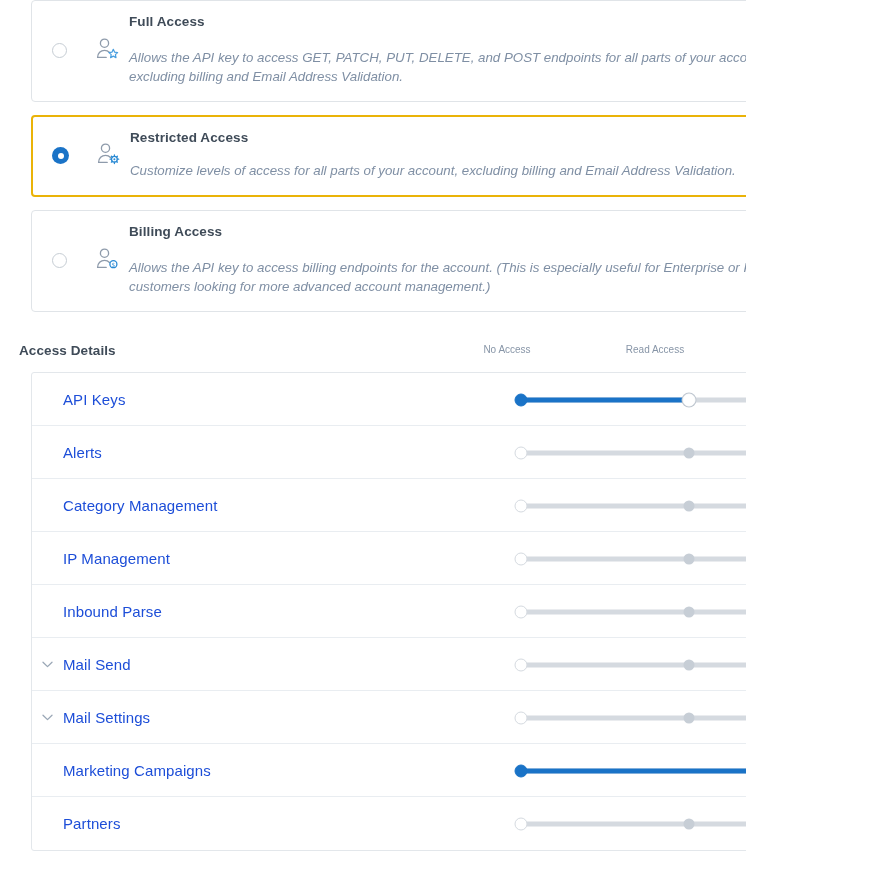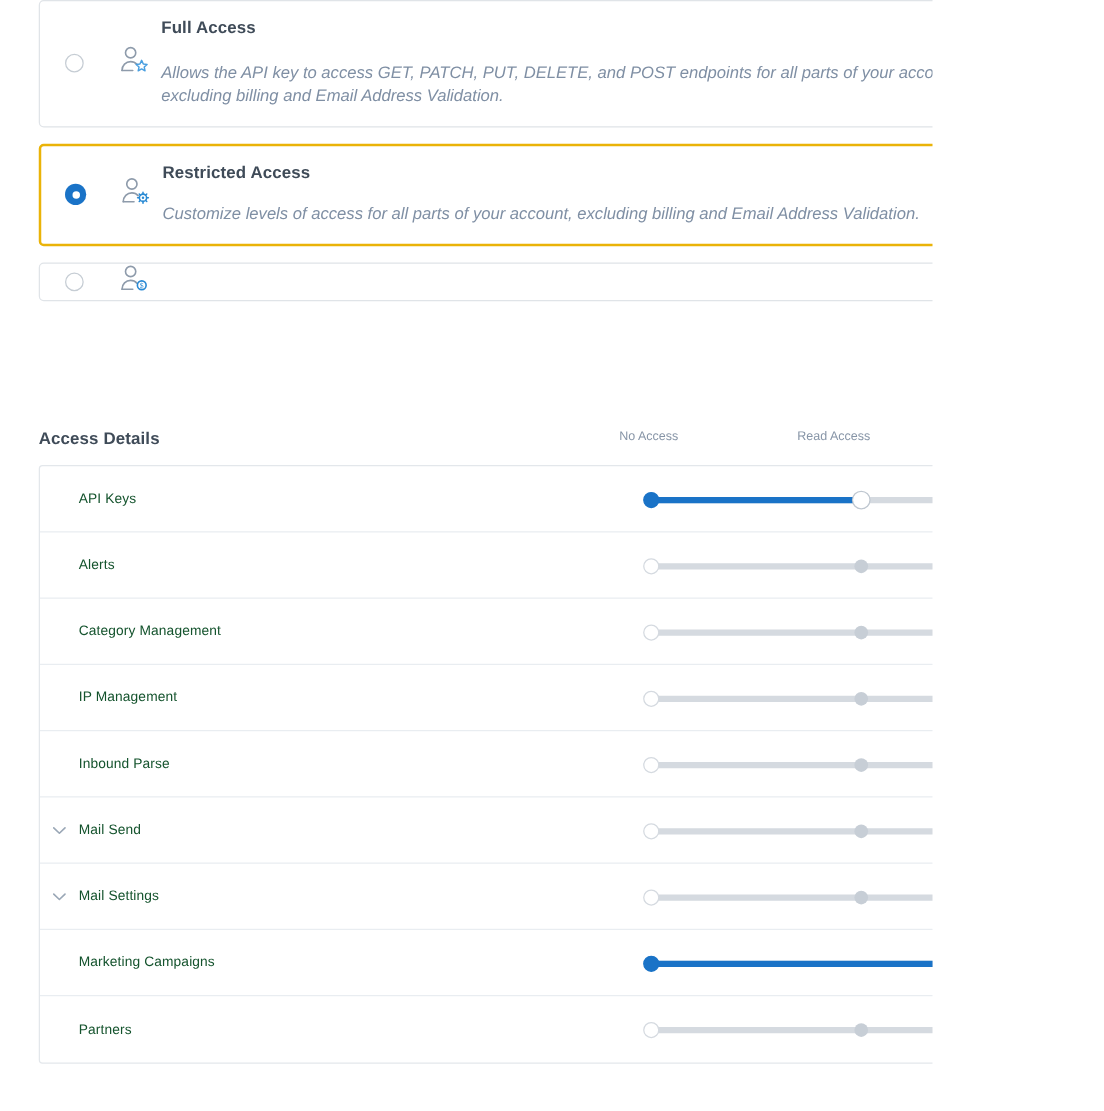--- a/index.html
+++ b/index.html
@@ -94,21 +94,21 @@
     line-height: 1.42;
     margin: 0;
     max-width: 700px;
     font-style: italic;
   }
   .card-selected .card-title { margin-bottom: 16px; }
 
   
   .details-header {
     position: absolute;
-    left: 31px;
+    left: 19px;
     top: 341px;
     width: 828px;
     height: 24px;
   }
   .details-title {
     position: absolute;
     left: 0; top: 2px;
     font-size: 13.5px;
     font-weight: bold;
     color: #3f4b58;
@@ -151,22 +151,22 @@
     align-items: center;
     justify-content: center;
     flex: 0 0 31px;
   }
   .chev {
     display: block;
     color: #9aa7b6;
     line-height: 0;
   }
   .perm-label {
-    font-size: 11px;
-    color: #14532d;
+    font-size: 15px;
+    color: #1d4ed8;
     letter-spacing: 0.1px;
     white-space: nowrap;
   }
   .perm-row .perm-label { margin-left: 0; }
   .perm-row.no-chev .perm-label { margin-left: 31px; }
 
   
   .slider-wrap {
     position: absolute;
     left: 457px;
@@ -278,20 +278,24 @@
         </div>
         <div class="card-icon-col">
           <span><svg width="26" height="24" viewBox="0 0 26 24" aria-hidden="true">
               <circle cx="9.5" cy="6.2" r="4.1" fill="none" stroke="#8e9bab" stroke-width="1.3"></circle>
               <path d="M2.6 20.4c0-4.1 3.1-7.1 6.9-7.1 2.0 0 3.8.85 5.0 2.2" fill="none" stroke="#8e9bab" stroke-width="1.3" stroke-linecap="round"></path>
               <path d="M2.6 20.4h8.6" fill="none" stroke="#8e9bab" stroke-width="1.3" stroke-linecap="round"></path>
               <circle cx="18.4" cy="17.2" r="3.5" fill="none" stroke="#2a8ad4" stroke-width="1.3"></circle>
               <text x="18.4" y="19.5" font-family="Liberation Serif, serif" font-size="6.2" fill="#2a8ad4" text-anchor="middle">$</text>
             </svg></span>
         </div>
+        <div class="card-body">
+          <div class="card-title">Billing Access</div>
+          <div class="card-desc">Allows the API key to access billing endpoints for the account. (This is especially useful for Enterprise or Partner customers looking for more advanced account management.)</div>
+        </div>
       </div>
     </div>
 
   <div class="details-header">
     <div class="details-title">Access Details</div>
     <div class="col-head c0">No Access</div>
     <div class="col-head c1">Read Access</div>
     <div class="col-head c2">Full Access</div>
   </div>
 

